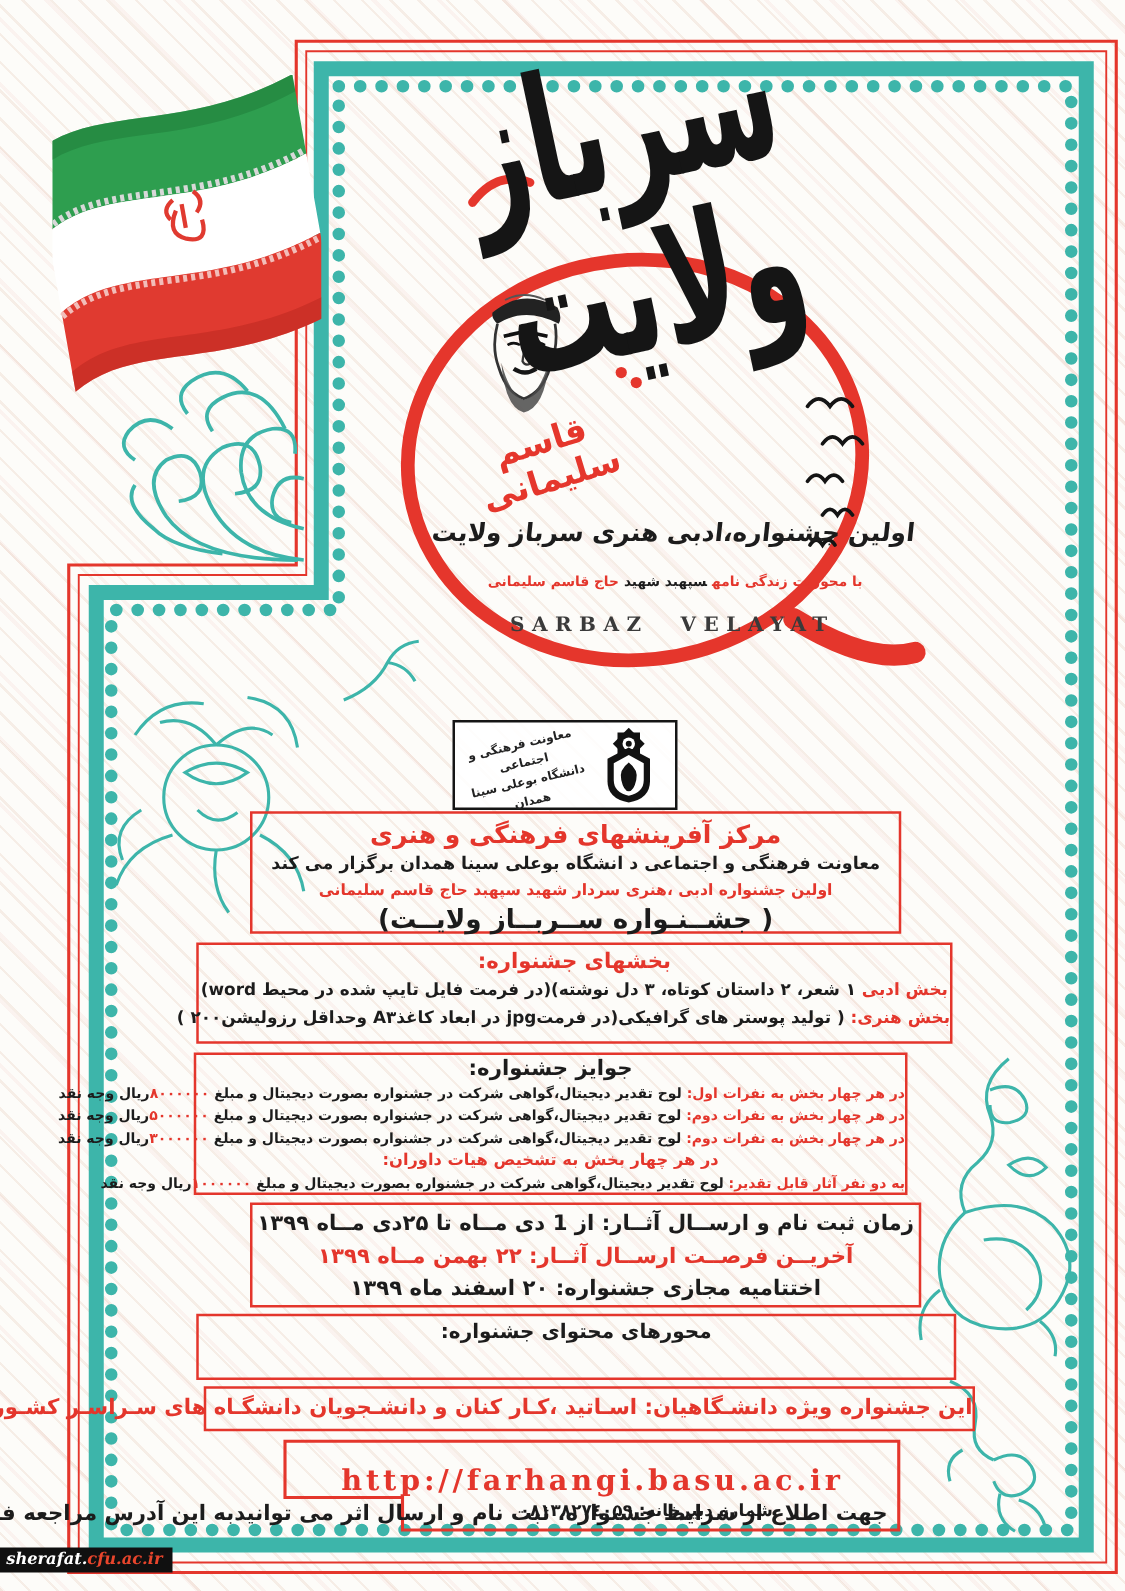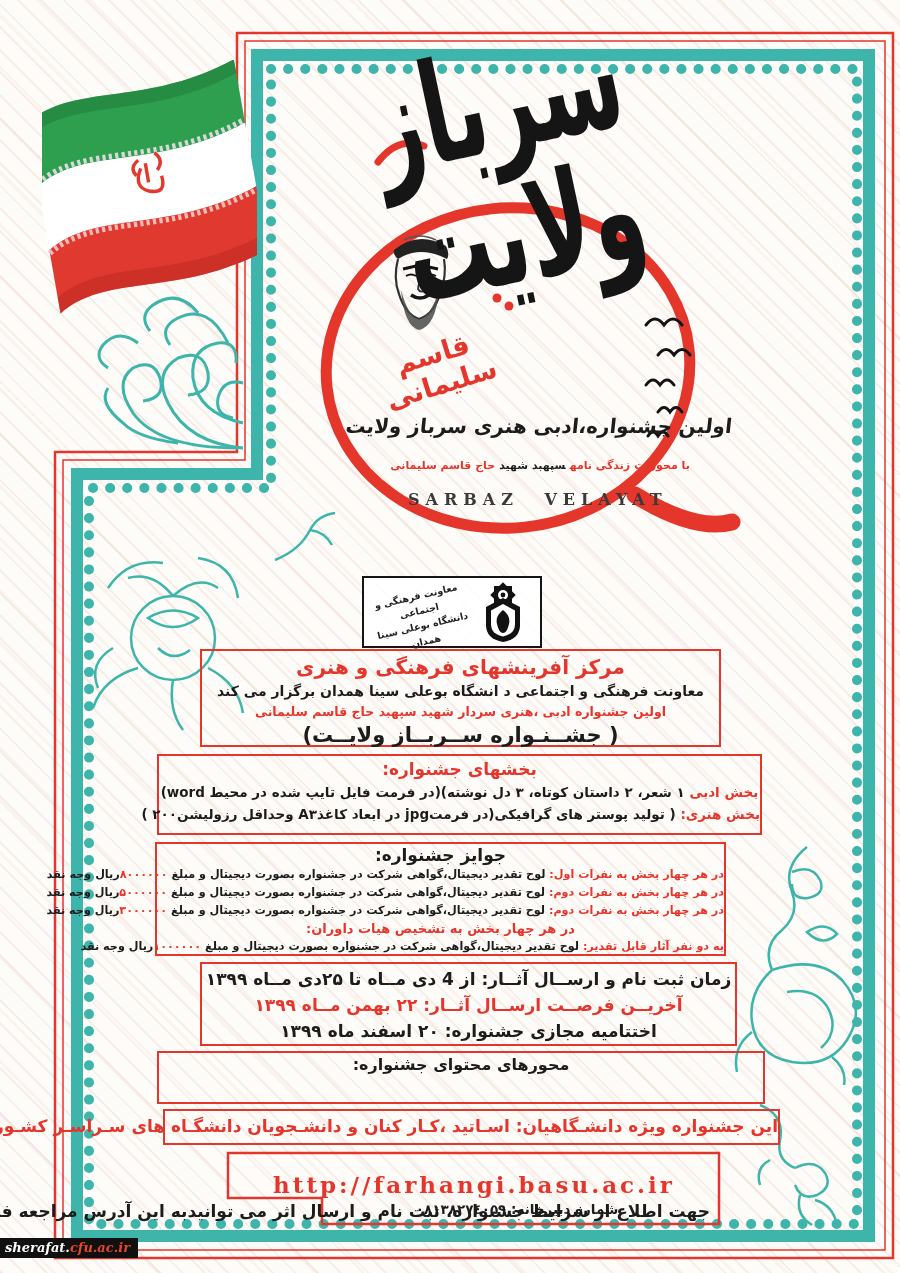--- a/index.html
+++ b/index.html
@@ -253,21 +253,21 @@
     <div class="prz-row nowrap">
       <span class="red">در هر چهار بخش به نفرات دوم:</span> <span>لوح تقدیر دیجیتال،گواهی شرکت در جشنواره بصورت دیجیتال و مبلغ</span> <span class="red">۳۰۰۰۰۰۰</span><span>ریال وجه نقد</span>
     </div>
     <div class="prz-row red nowrap" style="font-size:13px;">در هر چهار بخش به تشخیص هیات داوران:</div>
     <div class="prz-row nowrap">
       <span class="red">به دو نفر آثار قابل تقدیر:</span> <span>لوح تقدیر دیجیتال،گواهی شرکت در جشنواره بصورت  دیجیتال و مبلغ</span> <span class="red">۱۰۰۰۰۰۰</span><span>ریال وجه نقد</span>
     </div>
   </div>
 
   <div class="rbox date-box fa">
-    <div class="date-line nowrap">زمان ثبت نام و ارســال آثــار: از 4 دی مــاه تا ۲۵دی مــاه ۱۳۹۹</div>
+    <div class="date-line nowrap">زمان ثبت نام و ارســال آثــار: از 1 دی مــاه تا ۲۵دی مــاه ۱۳۹۹</div>
     <div class="date-line red nowrap">آخریــن فرصــت ارســال آثــار:  ۲۲ بهمن مــاه ۱۳۹۹</div>
     <div class="date-line nowrap">اختتامیه مجازی جشنواره: ۲۰ اسفند ماه ۱۳۹۹</div>
   </div>
 
   <div class="rbox thm-box fa">
     <div class="thm-title nowrap">محورهای محتوای جشنواره:</div>
   </div>
 
   <div class="rbox aud-box fa">
     <div class="aud-text nowrap">این جشنواره ویژه دانشـگاهیان: اسـاتید ،کـار کنان و دانشـجویان دانشگـاه های سـراسـر کشـور می باشد</div>

